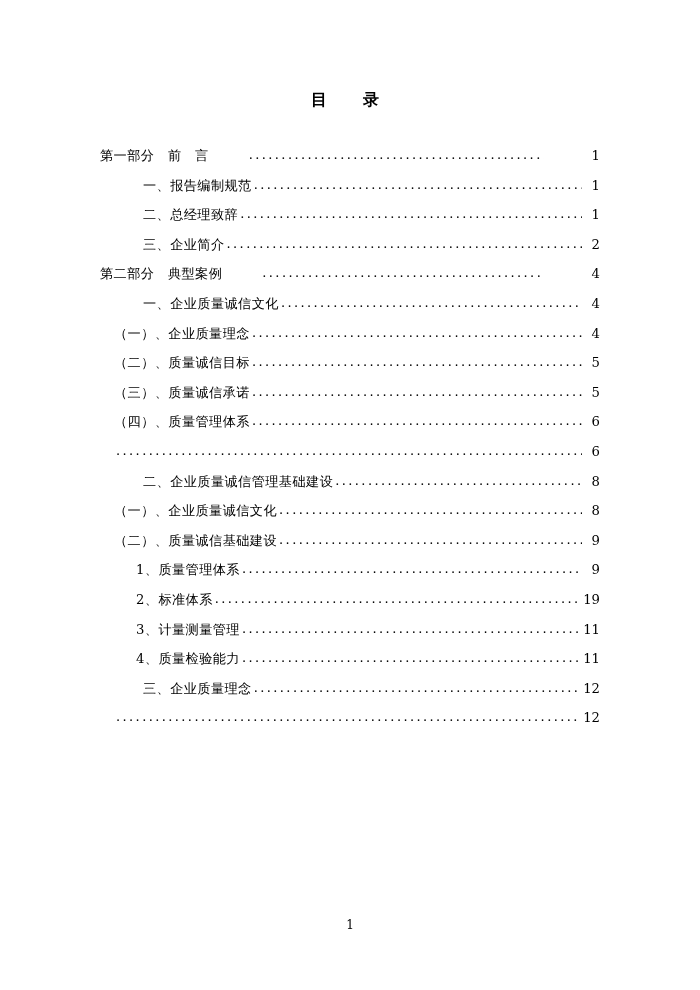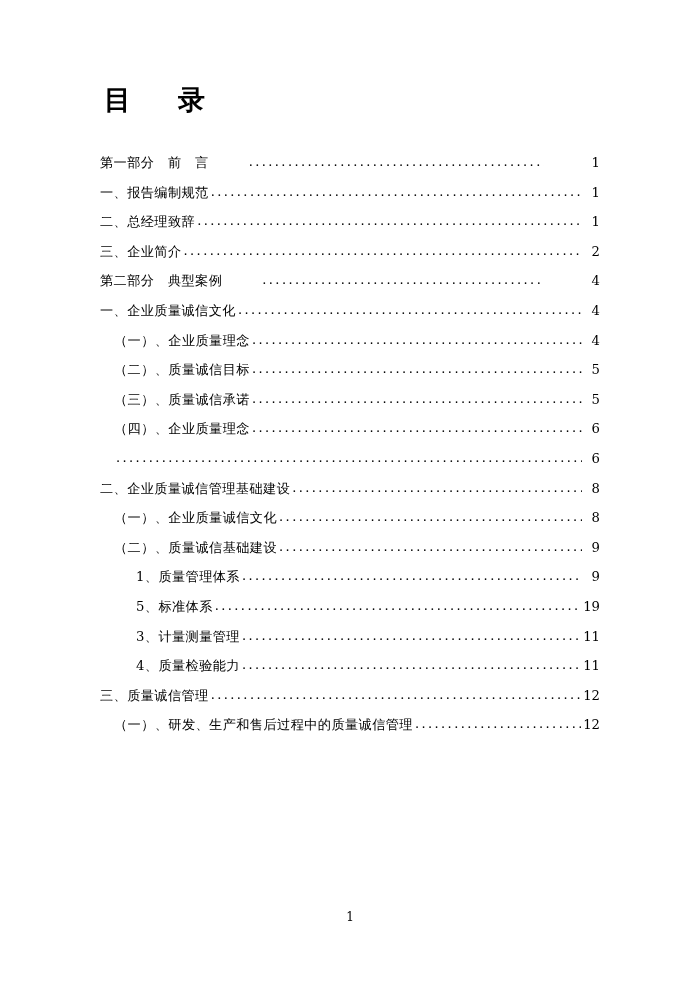--- a/index.html
+++ b/index.html
@@ -15,24 +15,25 @@
     overflow: hidden;
   }
   .page {
     position: relative;
     width: 700px;
     height: 990px;
     box-sizing: border-box;
     padding: 0 100px;
   }
   .doc-title {
-    font-size: 27px;
+    text-align: center;
+    font-size: 16px;
     font-weight: bold;
     letter-spacing: 10px;
-    margin: 4px;
+    margin: 12px;
     padding-top: 78px;
     padding-bottom: 0;
     color: #000;
   }
   .toc {
     margin-top: 38px;
   }
   .toc-entry {
     display: flex;
     align-items: baseline;
@@ -58,21 +59,21 @@
     white-space: nowrap;
   }
   .toc-entry .page-num {
     flex: 0 0 auto;
     min-width: 16px;
     text-align: right;
     font-size: 13.2px;
   }
   
   .lvl-0 { padding-left: 0; gap: 38px; }
-  .lvl-1 { padding-left: 0; }
+  .lvl-1 { padding-left: 0; margin-left: 43px; }
   .lvl-2 { padding-left: 14px; }
   .lvl-3 { padding-left: 36px; margin-top: 10px; }
 
   .footer-page {
     position: absolute;
     bottom: 70px;
     left: 0;
     width: 700px;
     text-align: center;
     font-size: 12px;
@@ -127,21 +128,21 @@
         <span class="label">（二）、质量诚信目标</span>
         <span class="leader">........................................................................................................................</span>
         <span class="page-num">5</span>
       </div>
       <div class="toc-entry lvl-2">
         <span class="label">（三）、质量诚信承诺</span>
         <span class="leader">........................................................................................................................</span>
         <span class="page-num">5</span>
       </div>
       <div class="toc-entry lvl-2">
-        <span class="label">（四）、企业质量理念</span>
+        <span class="label">（四）、质量管理体系</span>
         <span class="leader">........................................................................................................................</span>
         <span class="page-num">6</span>
       </div>
       <div class="toc-entry lvl-2">
         <span class="leader">........................................................................................................................</span>
         <span class="page-num">6</span>
       </div>
       <div class="toc-entry lvl-1">
         <span class="label">二、企业质量诚信管理基础建设</span>
         <span class="leader">........................................................................................................................</span>
@@ -156,40 +157,39 @@
         <span class="label">（二）、质量诚信基础建设</span>
         <span class="leader">........................................................................................................................</span>
         <span class="page-num">9</span>
       </div>
       <div class="toc-entry lvl-3">
         <span class="label">1、质量管理体系</span>
         <span class="leader">........................................................................................................................</span>
         <span class="page-num">9</span>
       </div>
       <div class="toc-entry lvl-3">
-        <span class="label">5、标准体系</span>
+        <span class="label">2、标准体系</span>
         <span class="leader">........................................................................................................................</span>
         <span class="page-num">19</span>
       </div>
       <div class="toc-entry lvl-3">
         <span class="label">3、计量测量管理</span>
         <span class="leader">........................................................................................................................</span>
         <span class="page-num">11</span>
       </div>
       <div class="toc-entry lvl-3">
         <span class="label">4、质量检验能力</span>
         <span class="leader">........................................................................................................................</span>
         <span class="page-num">11</span>
       </div>
       <div class="toc-entry lvl-1">
-        <span class="label">三、质量诚信管理</span>
+        <span class="label">三、企业质量理念</span>
         <span class="leader">........................................................................................................................</span>
         <span class="page-num">12</span>
       </div>
       <div class="toc-entry lvl-2">
-        <span class="label">（一）、研发、生产和售后过程中的质量诚信管理</span>
         <span class="leader">........................................................................................................................</span>
         <span class="page-num">12</span>
       </div>
     </div>
 
   <div class="footer-page">1</div>
 </div>
 
 </body></html>

